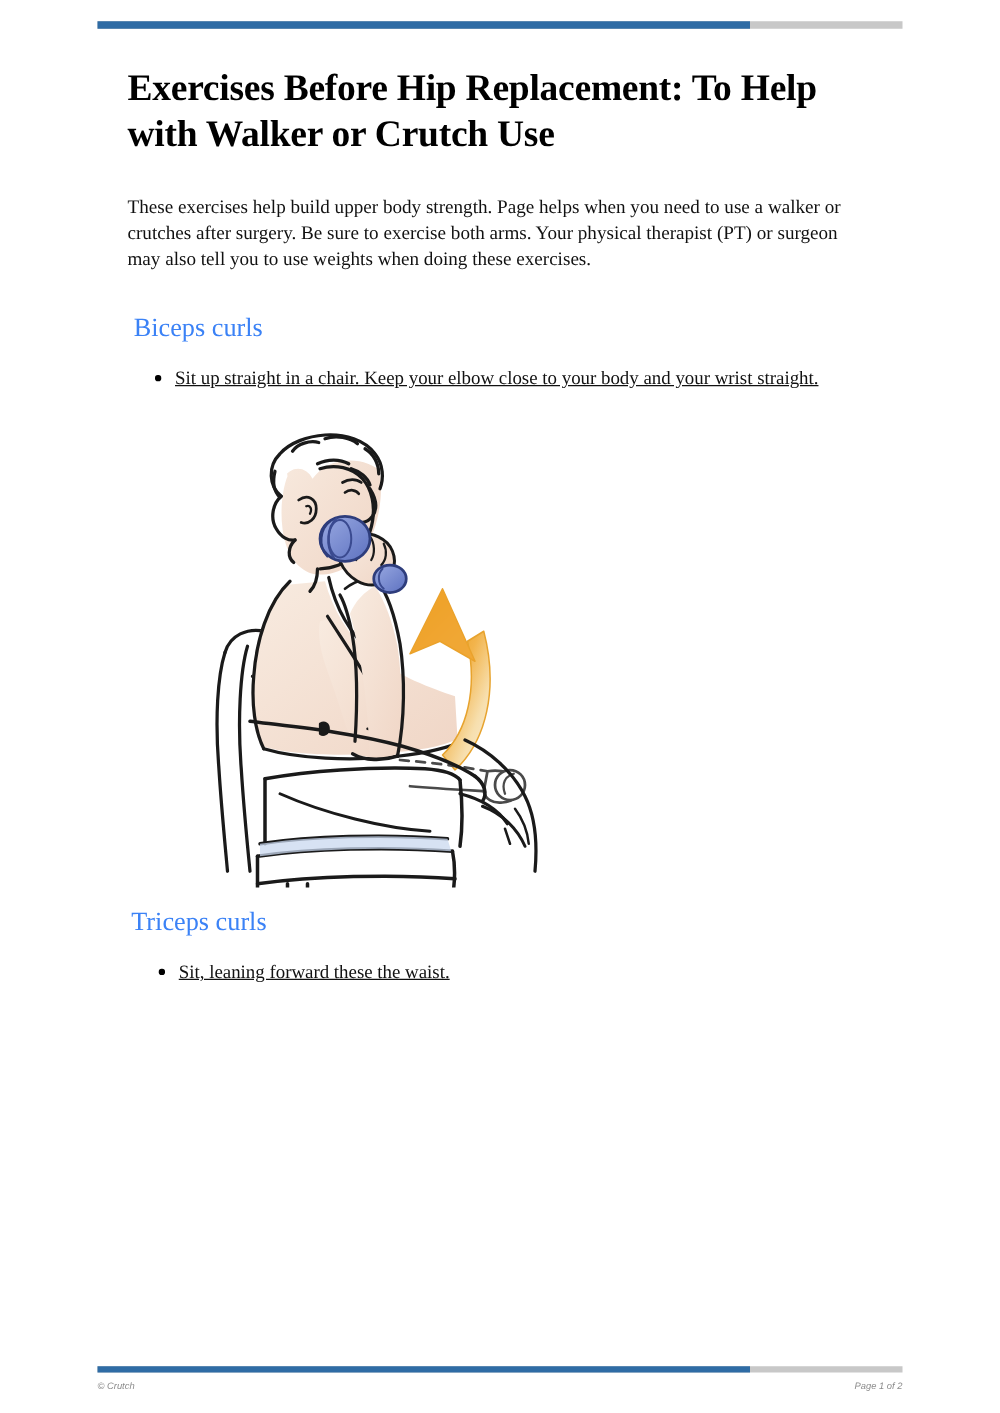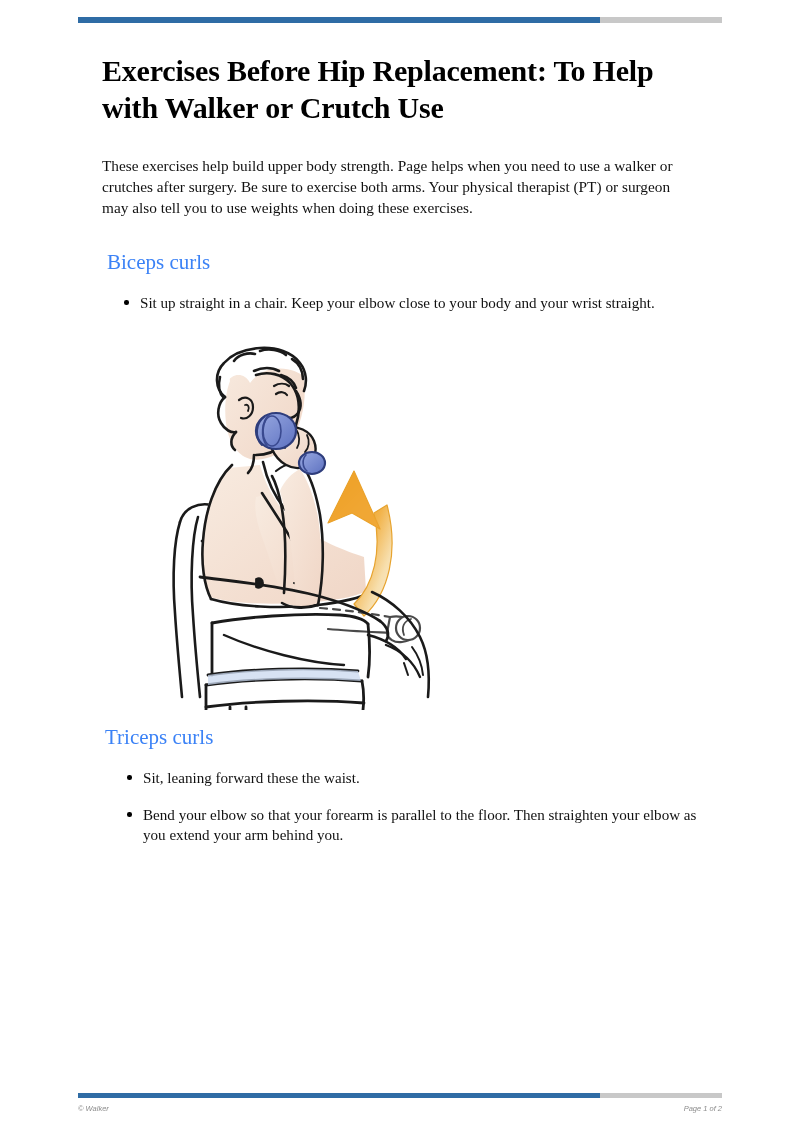--- a/index.html
+++ b/index.html
@@ -103,20 +103,21 @@
     padding: 0;
   }
   ul.bullets li {
     position: relative;
     padding-left: 38px;
     margin-bottom: 17px;
     font-size: 15.1px;
     line-height: 20px;
     width: 570px;
     color: #111;
+    text-decoration: underline;
   }
   ul.bullets li:last-child { margin-bottom: 0; }
   ul.bullets li .bullet-dot {
     position: absolute;
     left: 22px;
     top: 7px;
     width: 4.5px;
     height: 4.5px;
     border-radius: 50%;
     background: #000;
@@ -351,29 +352,25 @@
     </svg>
   </div>
 
   <div class="sec-triceps">
     <h2 class="section-title">Triceps curls</h2>
     <ul class="bullets">
       <li>
         <span class="bullet-dot"></span>
         <span>Sit, leaning forward these the waist.</span>
       </li>
-      <li>
-        <span class="bullet-dot"></span>
-        <span>Bend your elbow so that your forearm is parallel to the floor. Then straighten your elbow as you extend your arm behind you.</span>
-      </li>
     </ul>
   </div>
 
   <div class="rule rule-bottom" style="background: rgb(200, 200, 200);">
     <div class="rule-fill" style="background: rgb(47, 108, 165); width: 81%;"></div>
   </div>
 
   <div class="footer" style="color: rgb(140, 140, 140);">
-    <span>© Walker</span>
+    <span>© Crutch</span>
     <span>Page 1 of 2</span>
   </div>
 
 </div>
 
 </body></html>

